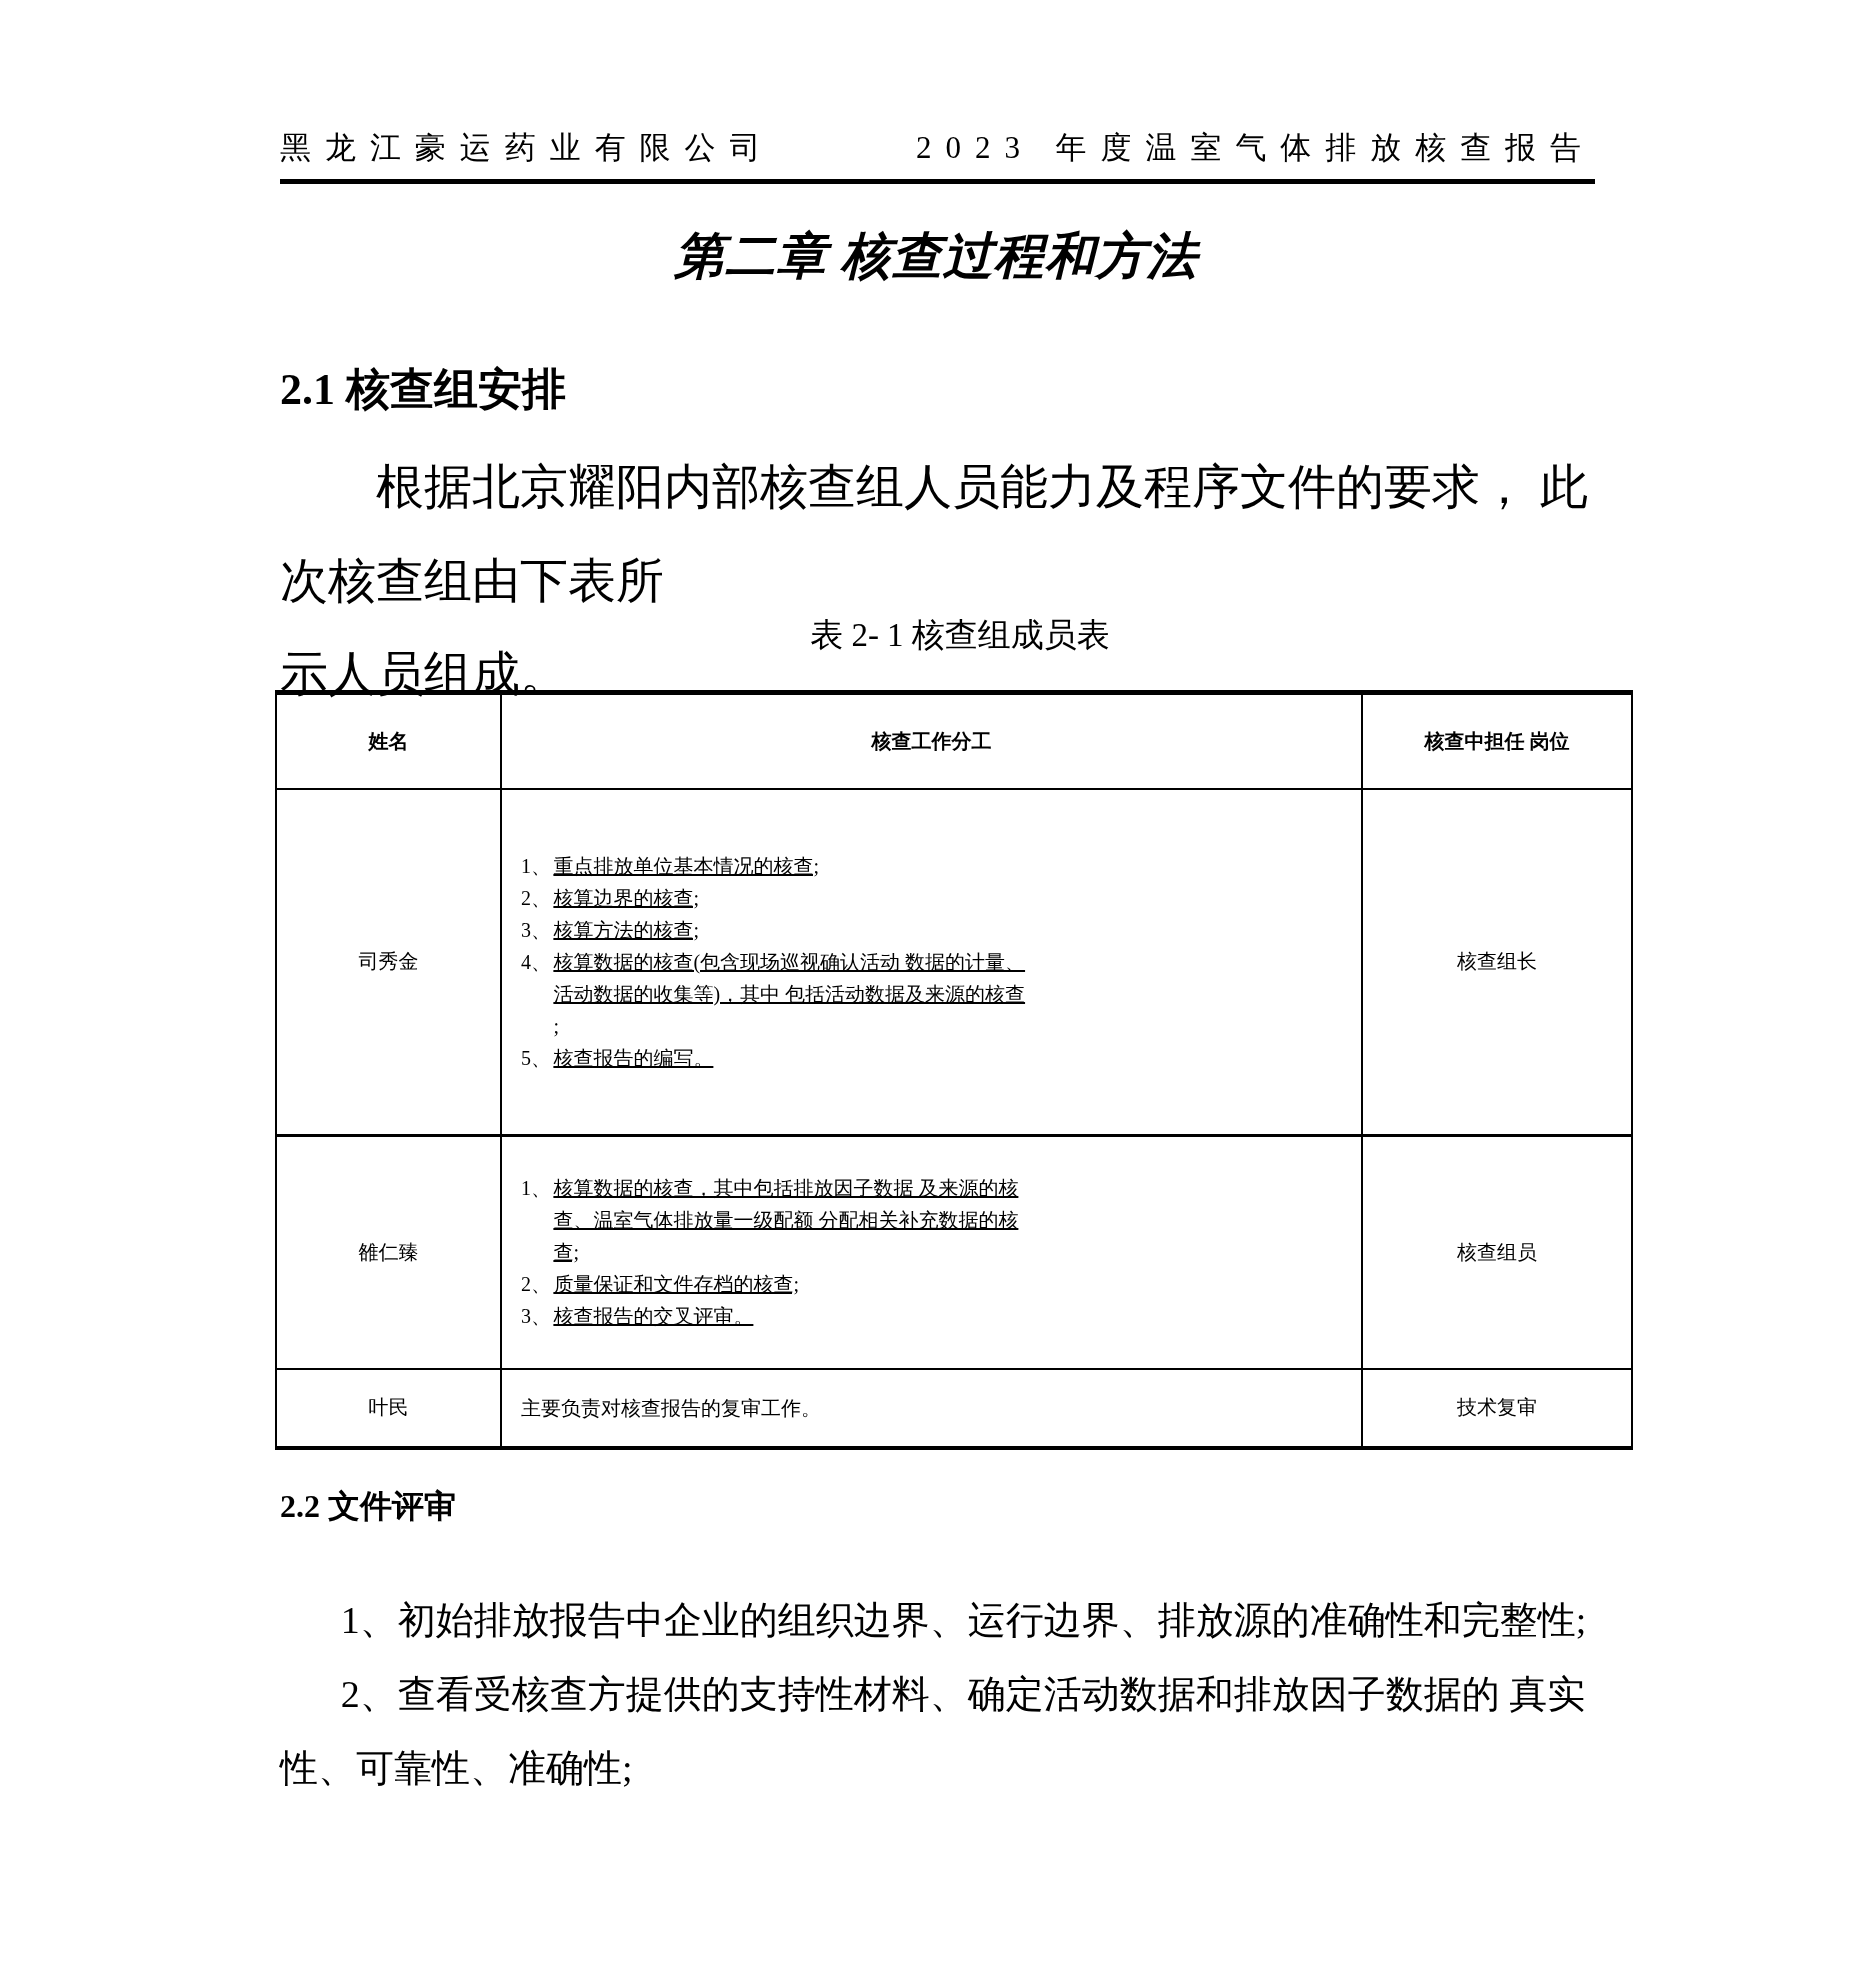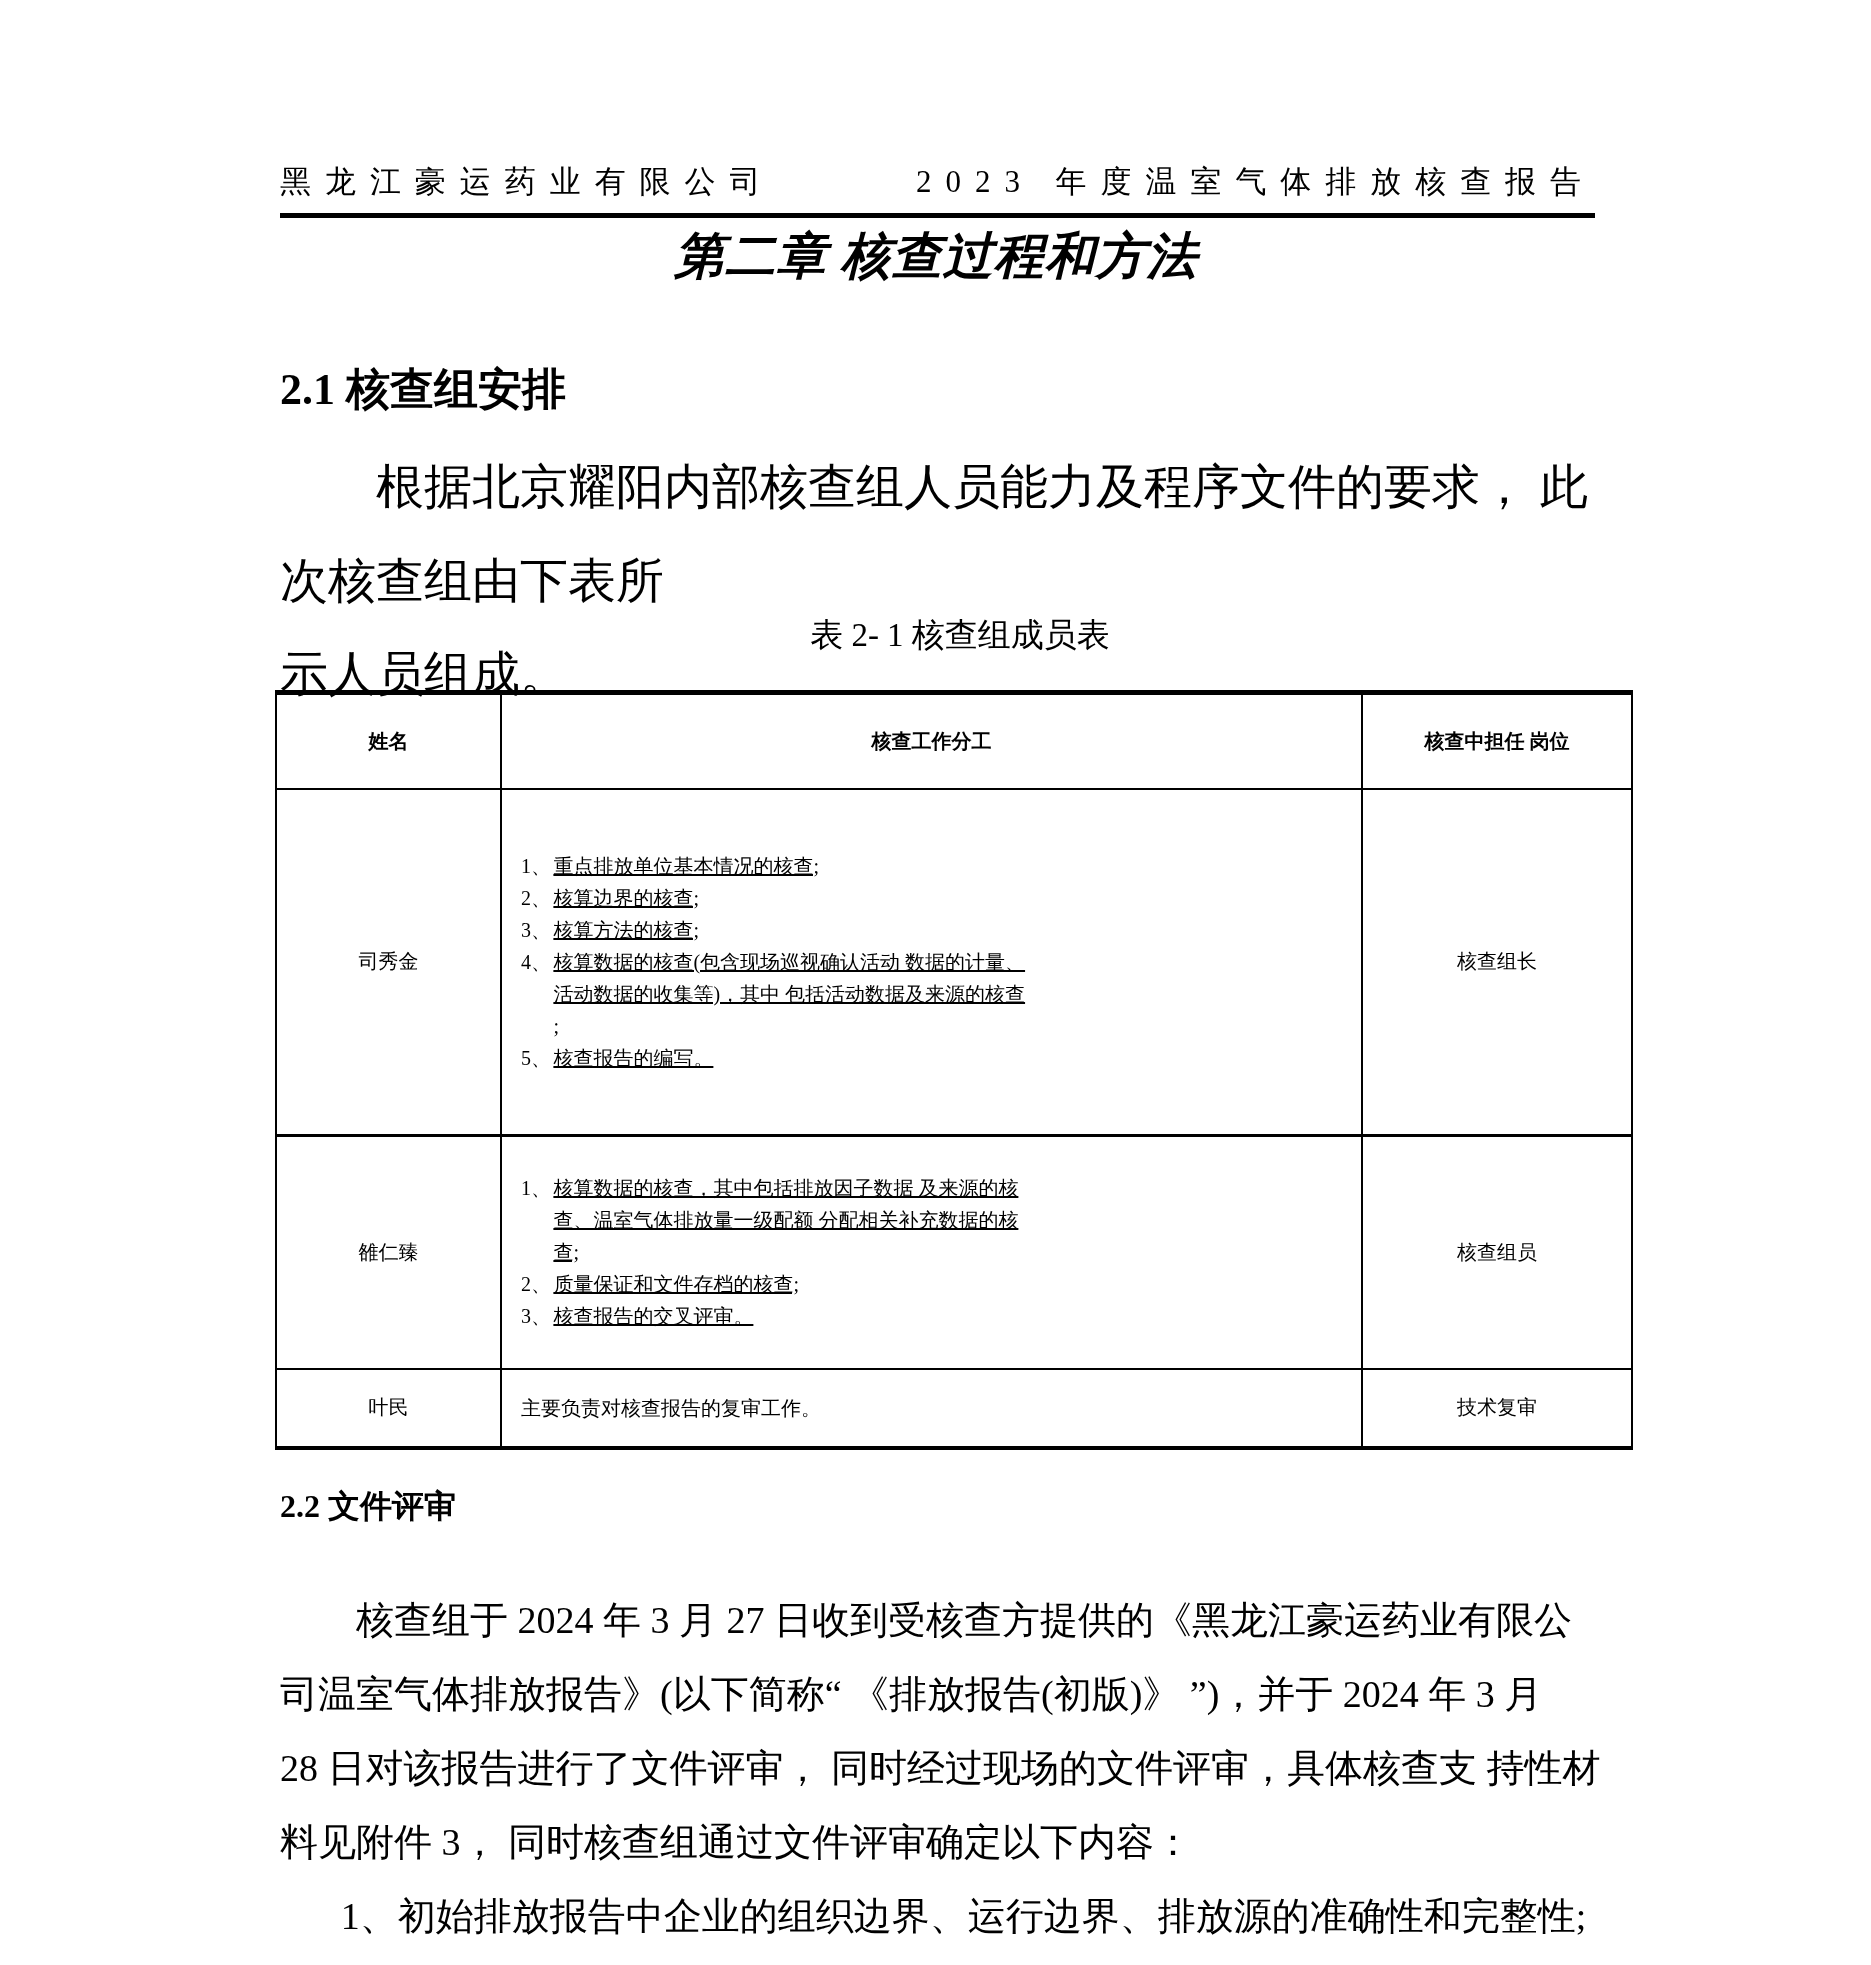--- a/index.html
+++ b/index.html
@@ -10,21 +10,21 @@
     font-family:"Liberation Serif","DejaVu Serif",serif;
     color:#000000;
     overflow:hidden;
   }
   
   .hdr{
     position:absolute;top:127px;left:280px;width:1315px;
     display:flex;justify-content:space-between;align-items:flex-end;
     border-bottom:5.1px solid #000;
     padding-bottom:10.2px;
-    font-size:31px;letter-spacing:0.45em;white-space:nowrap;margin-top:34px;
+    font-size:31px;letter-spacing:0.45em;white-space:nowrap;
   }
   
   .chapter{
     position:absolute;top:223px;left:0;width:100%;
     text-align:center;font-size:50px;font-weight:bold;letter-spacing:0.02em;font-style:italic;
   }
   
   .h21{position:absolute;top:360px;left:280px;font-size:44px;font-weight:bold;}
   .h22{position:absolute;top:1485px;left:280px;font-size:32px;font-weight:bold;}
   
@@ -159,24 +159,20 @@
           <div class="plainduty">主要负责对核查报告的复审工作。</div>
         </td>
         <td class="rl">技术复审</td>
       </tr>
     </tbody>
   </table>
 
   <div class="h22">2.2 文件评审</div>
 
   <div class="b22">
-    <p class="para">核查组于 2024 年 3 月 27 日收到受核查方提供的《黑龙江豪运药业有限公
-司温室气体排放报告》(以下简称“ 《排放报告(初版)》 ”)，并于 2024 年 3 月
-28 日对该报告进行了文件评审， 同时经过现场的文件评审，具体核查支 持性材
-料见附件 3， 同时核查组通过文件评审确定以下内容：</p>
     <p class="item">1、初始排放报告中企业的组织边界、运行边界、排放源的准确性和完整性;</p>
     <p class="item">2、查看受核查方提供的支持性材料、确定活动数据和排放因子数据的 真实
 性、可靠性、准确性;</p>
 
   </div>
 
 </div>
 
 
 </body></html>

